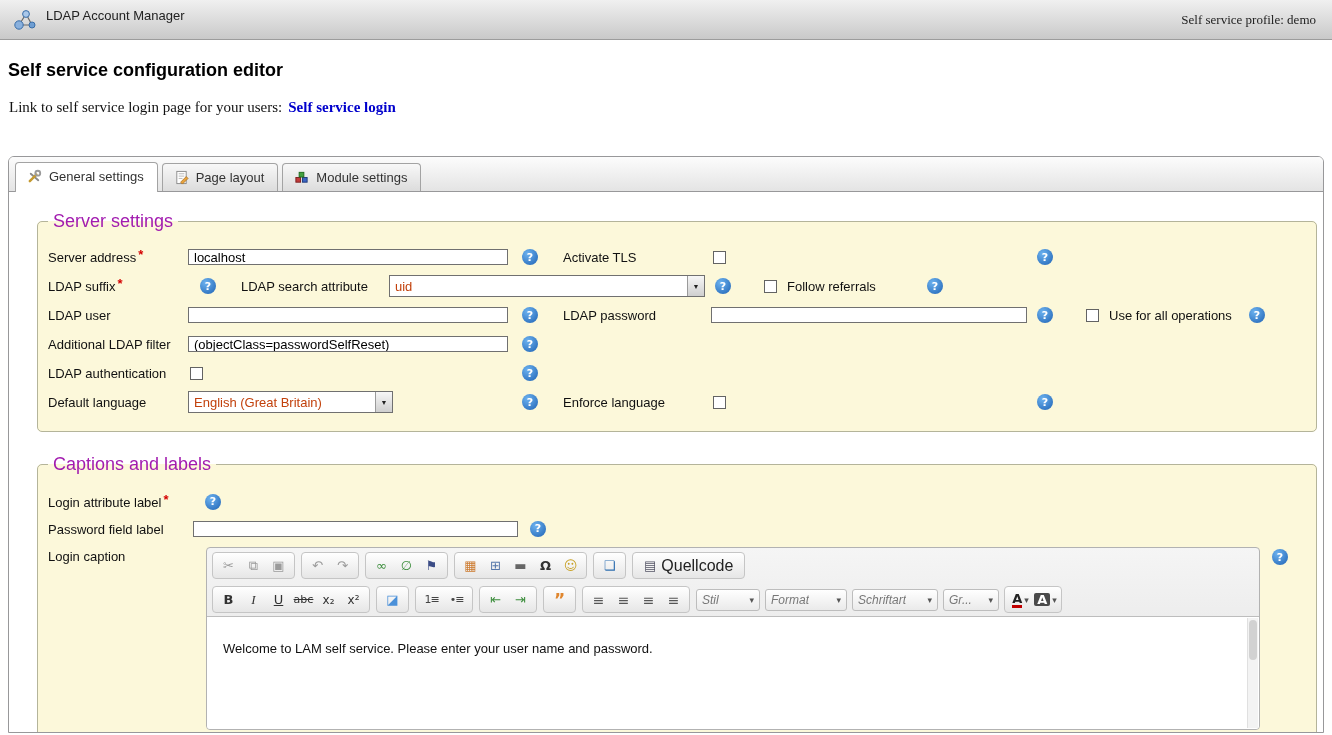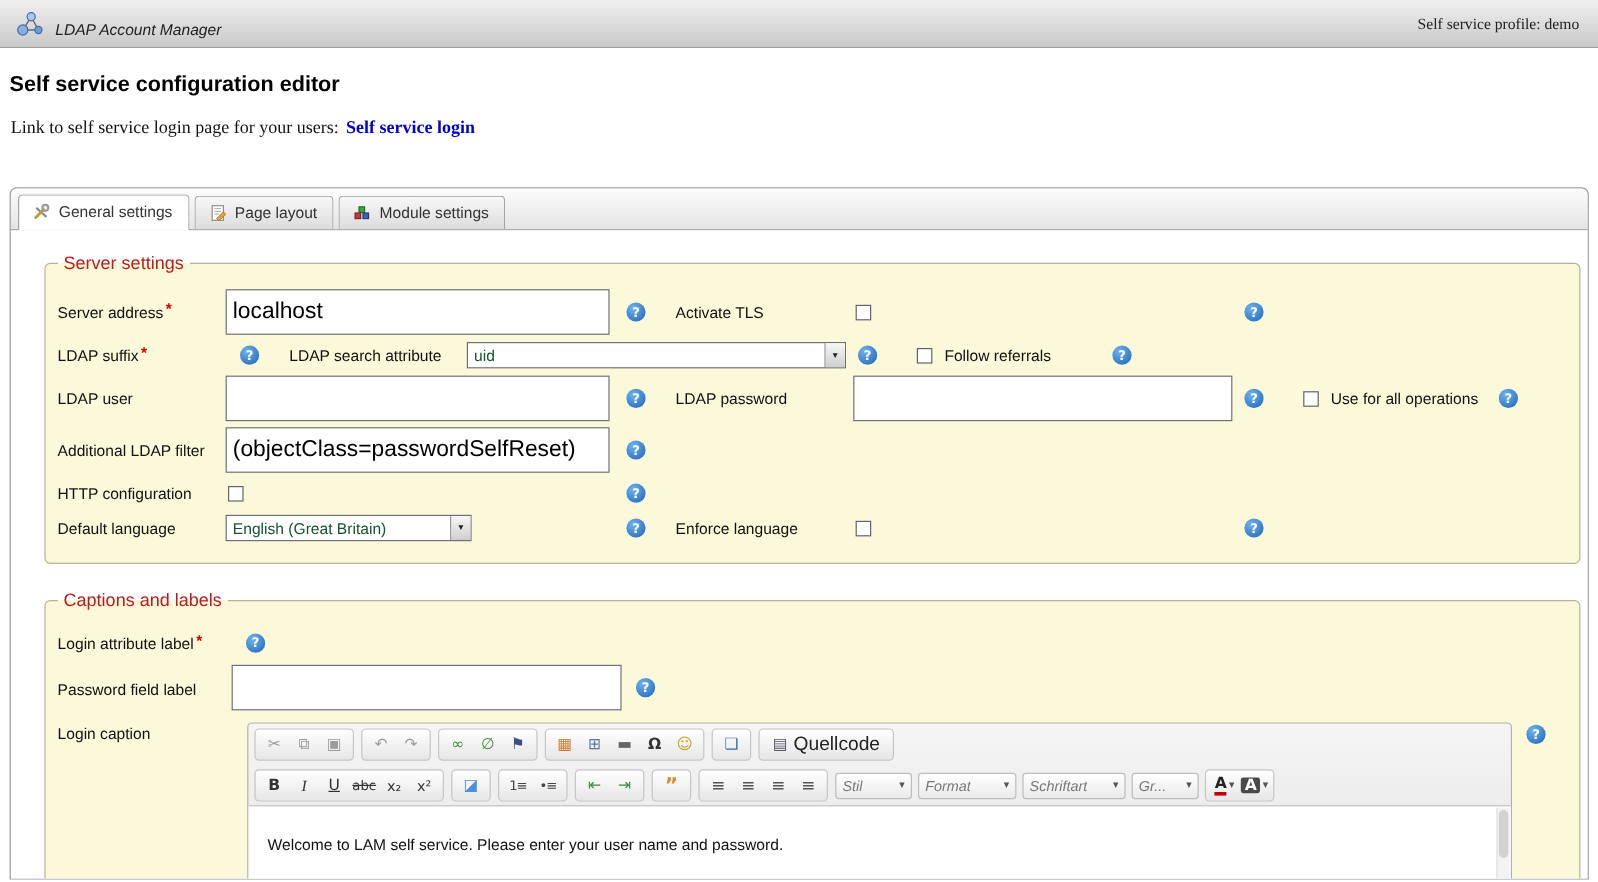--- a/index.html
+++ b/index.html
@@ -8,60 +8,60 @@
   body {
     width:1332px; height:735px; overflow:hidden; background:#fff;
     font-family:"Liberation Sans","DejaVu Sans",sans-serif; font-size:13px; color:#000;
   }
   
   .topbar {
     height:40px; display:flex; align-items:center; justify-content:space-between;
     padding:0 16px 0 12px; background:linear-gradient(#f0f0f0,#c9c9c9);
     border-bottom:1px solid #9c9c9c;
   }
-  .topbar-left { display:flex; align-items:flex-end; gap:8px;font-style:italic; }
+  .topbar-left { display:flex; align-items:flex-start; gap:8px; }
   .app-title { font-size:13px; color:#222; }
   .profile-label { font-size:13px; color:#222;font-family:Liberation Serif, serif; }
   
   h1.page-title { margin:20px 0 0 8px; font-size:18px; font-weight:bold; color:#000; }
   .linkline { margin:18px 0 0 9px; font-family:"Liberation Serif",serif; font-size:15px; color:#111; }
   .login-link { color:#0000cc; font-weight:bold; text-decoration:none; margin-left:6px; font-family:"Liberation Serif",serif; cursor:pointer; }
   
   .tabcontainer { margin:40px 8px 0 8px; border:1px solid #98989a; border-radius:6px 6px 0 0; height:577px; overflow:hidden; background:#fff; }
   .tabbar { display:flex; align-items:flex-end; height:35px; padding:5px 8px 0 6px; background:linear-gradient(#fcfcfc,#e4e4e4); border-bottom:1px solid #98989a; }
   .tab { display:inline-flex; align-items:center; gap:7px; padding:6px 13px 6px 11px; margin-right:4px;
          border:1px solid #a3a3a3; border-bottom:none; border-radius:4px 4px 0 0;
          background:linear-gradient(#f8f8f8,#dcdcdc); color:#333; cursor:pointer; position:relative; white-space:nowrap; }
   .tab.active { background:#fff; margin-bottom:-1px; padding-bottom:8px; z-index:2; }
   .panel { background:#fff; padding:19px 0 10px 28px; }
   
   fieldset.fs { width:1280px; background:#fcf8da; border:1px solid #b4b49a; border-radius:5px;
                 padding:8px 10px 12px 10px; margin:0 0 22px 0; }
-  fieldset.fs legend { padding:0 5px; font-size:15px; color:#b91c1c; }
+  fieldset.fs legend { padding:0 5px; font-size:18px; color:#a21caf; }
   .req { color:#d40000; font-weight:bold; margin-left:2px; position:relative; top:-3px; }
   
   .srow { display:flex; align-items:center; min-height:24px; margin:5px 0; }
   .lab1 { width:140px; flex:none; color:#111; }
   .ctl1 { width:322px; flex:none; display:flex; align-items:center; }
   .lab2 { width:148px; flex:none; margin-left:25px; color:#111; }
   .ctl2 { width:316px; flex:none; display:flex; align-items:center; }
   .extra { display:flex; align-items:center; margin-left:31px; }
   .cblab { margin:0 12px 0 8px; width:128px; color:#111; }
   
   .crow { display:flex; align-items:center; margin:10px 0; }
   .crow.top { align-items:flex-start; }
   .labc { width:145px; flex:none; padding-top:2px; color:#111; }
   .helpR { margin-left:auto; margin-right:14px; }
   
-  input.txt { height:38px; border:1px solid #707070; background:#fff; padding:1px 5px;
-              font-family:"Liberation Sans","DejaVu Sans",sans-serif; font-size:19px; color:#000; }
+  input.txt { height:16px; border:1px solid #707070; background:#fff; padding:1px 5px;
+              font-family:"Liberation Sans","DejaVu Sans",sans-serif; font-size:13px; color:#000; }
   .w320 { width:320px; } .w316 { width:316px; } .w325 { width:325px; } .w205 { width:205px; }
   .cb { width:13px; height:13px; background:#fff; border:1px solid #636363; display:inline-block; margin:0 2px; cursor:pointer; }
   .sel { display:inline-flex; align-items:stretch; height:22px; border:1px solid #707070; background:#fff; cursor:pointer; }
-  .sel-val { flex:1; display:flex; align-items:center; padding:0 5px; white-space:nowrap; overflow:hidden; color:#14532d; }
+  .sel-val { flex:1; display:flex; align-items:center; padding:0 5px; white-space:nowrap; overflow:hidden; color:#c2410c; }
   .sel-btn { width:17px; background:linear-gradient(#f7f7f7,#cfcfcf); border-left:1px solid #9a9a9a;
              display:flex; align-items:center; justify-content:center; font-size:7px; color:#222; }
   .help { width:16px; height:16px; flex:none; border-radius:50%;
           background:radial-gradient(circle at 35% 30%, #6cb2ef, #1e62b4);
           color:#fff; font-weight:bold; font-size:11px; display:inline-flex; align-items:center; justify-content:center;
           margin-left:12px; cursor:pointer; font-family:"DejaVu Sans",sans-serif; }
   .ctl2 + .help { margin-left:10px; }
   
   .cke { width:1054px; margin-left:13px; border:1px solid #b2b2b2; border-radius:4px;
          background:linear-gradient(#f5f5f5,#e0e0e0); overflow:hidden; }
@@ -213,21 +213,21 @@
 
       <div class="srow">
         <span class="lab1">Additional LDAP filter</span>
         <span class="ctl1">
             <input type="text" class="txt w320" value="(objectClass=passwordSelfReset)" style="">
           </span>
         <span class="help">?</span>
       </div>
 
       <div class="srow">
-        <span class="lab1">HTTP configuration</span>
+        <span class="lab1">LDAP authentication</span>
         <span class="ctl1">
             <span class="cb"></span>
           </span>
         <span class="help">?</span>
       </div>
 
       <div class="srow">
         <span class="lab1">Default language</span>
         <span class="ctl1">
           <span class="sel w205">

